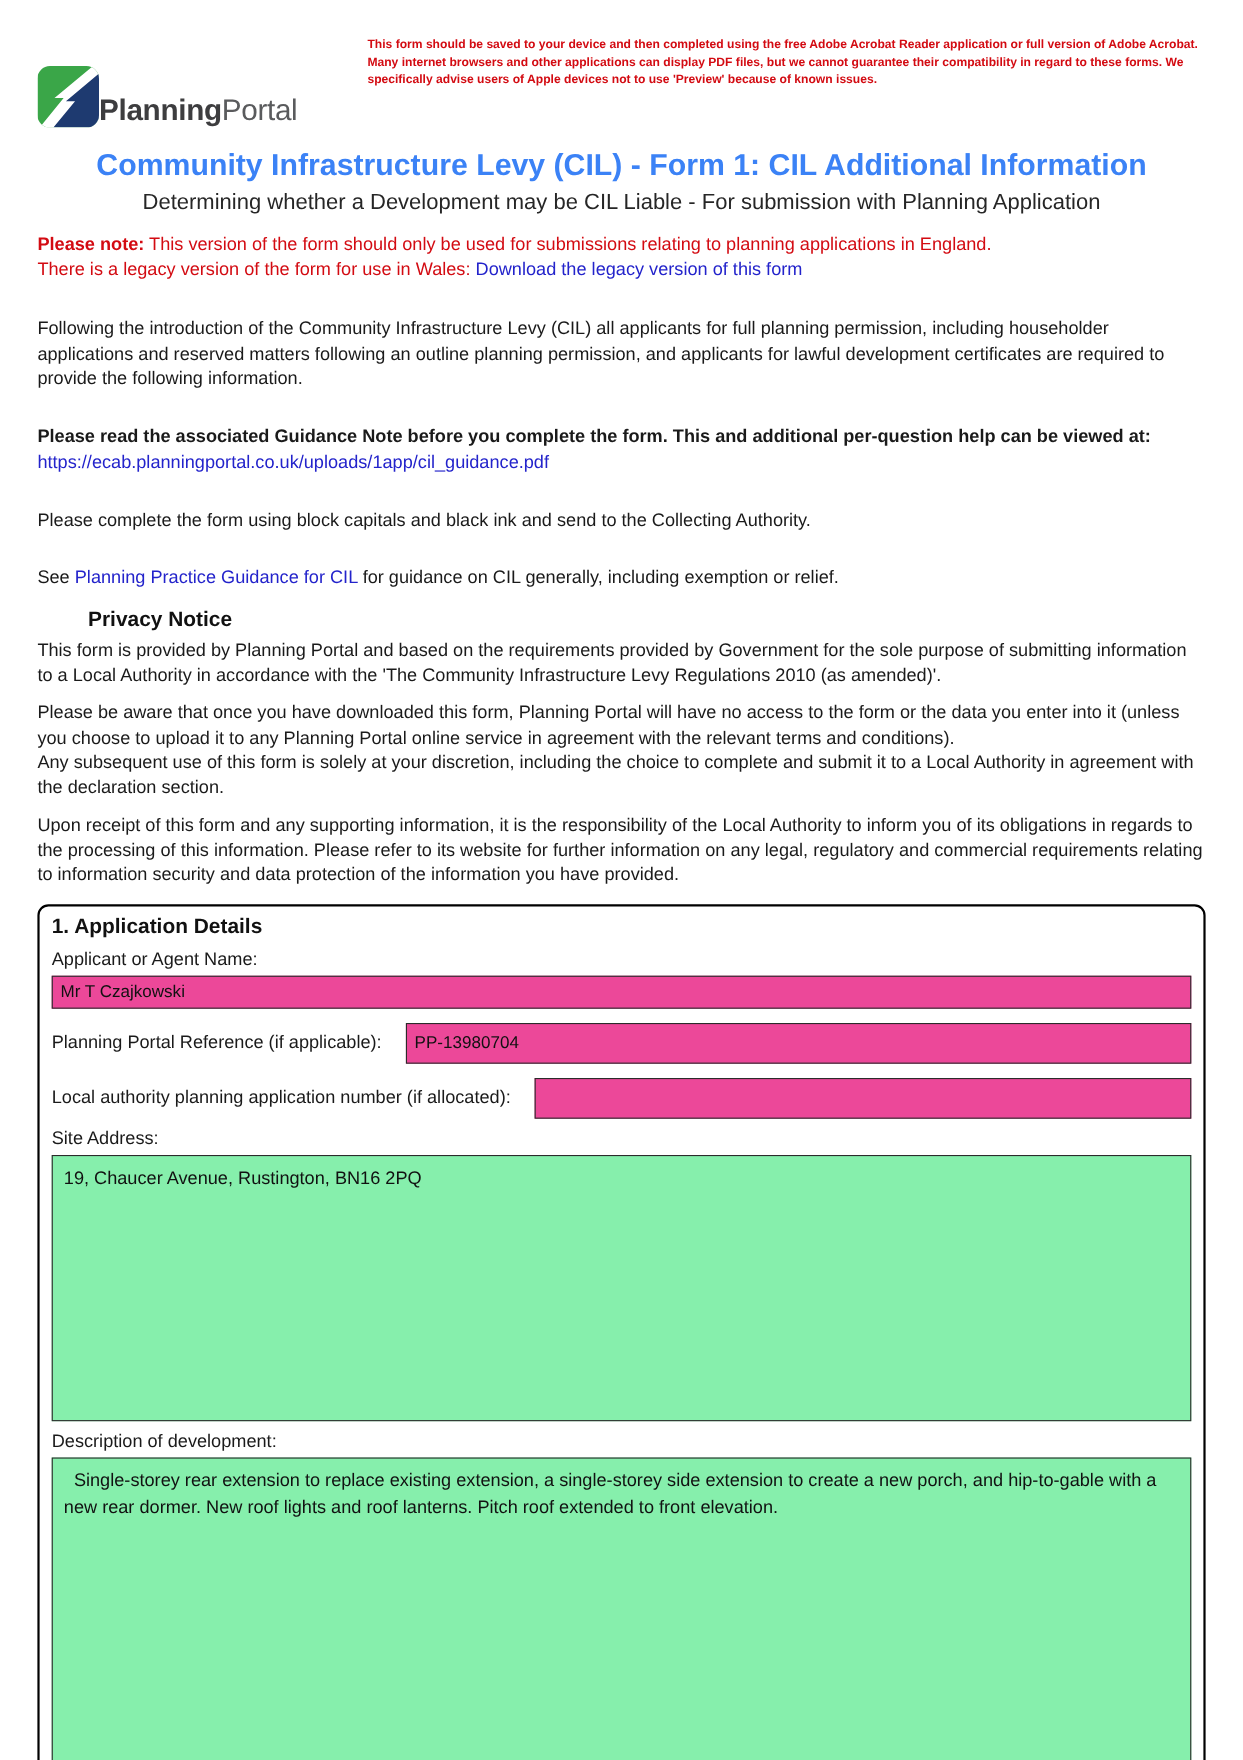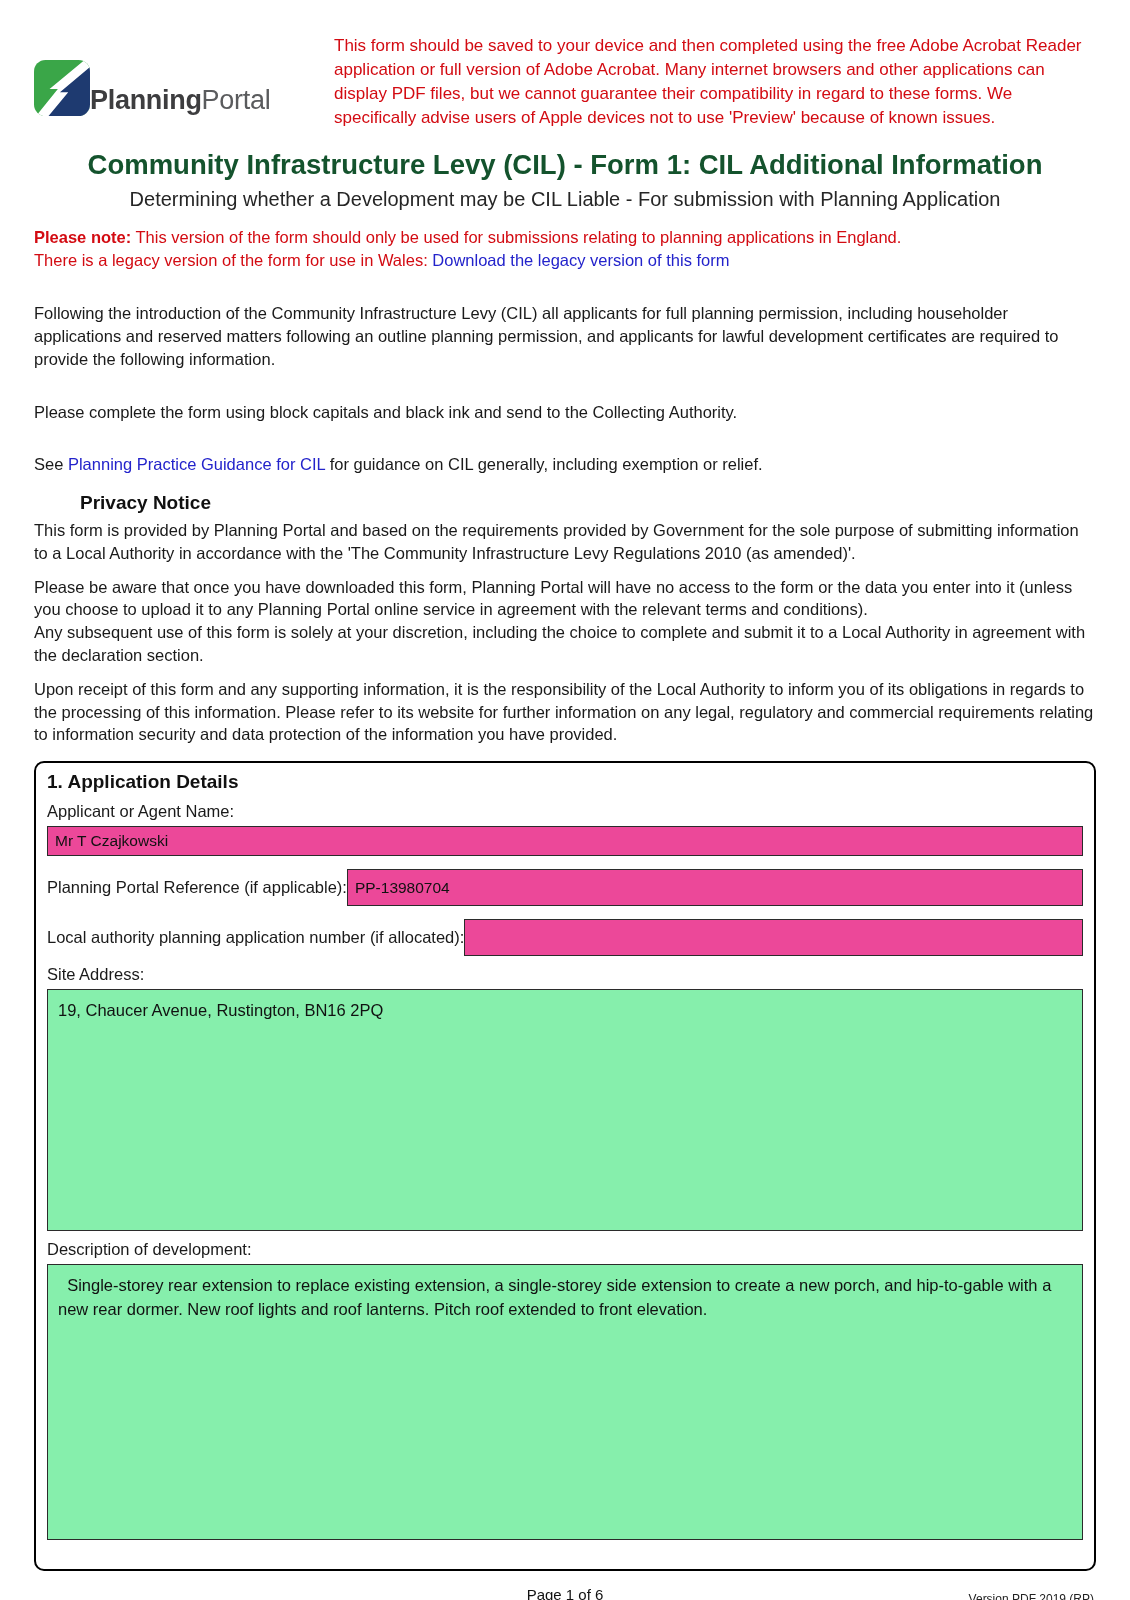--- a/index.html
+++ b/index.html
@@ -16,24 +16,24 @@
   }
   
   .top { display:flex; align-items:flex-start; gap:44px; }
   .logo { display:flex; align-items:flex-end; margin-top:26px; flex:0 0 256px; }
   .logo-mark { width:56px; height:56px; display:inline-block; flex:0 0 auto; }
   .logo-text { font-size:27px; color:#3d3d3f; letter-spacing:-0.3px; white-space:nowrap; }
   .lt1 { font-weight:700; }
   .lt2 { font-weight:400; color:#5a5b5d; }
   .warning {
     color:var(--accent-red,#d30b12);
-    font-weight:400; font-size:17px; line-height:1.42; flex:1;
+    font-weight:700; font-size:11px; line-height:1.42; flex:1;
   }
   
-  .title { text-align:center; font-size:27.5px; font-weight:700; color:#14532d; margin-top:18px; }
+  .title { text-align:center; font-size:27.5px; font-weight:700; color:#3b82f6; margin-top:18px; }
   .subtitle { text-align:center; font-size:20px; font-weight:400; color:#262626; margin-top:7px; }
   
   .note { margin-top:15px; color:var(--accent-red,#d30b12); font-size:16.5px; line-height:1.42; }
   .link { color:var(--link-blue,#2323cb); text-decoration:none; cursor:pointer; }
   
   .para { margin-top:30px; font-size:16.5px; line-height:1.38; color:#1a1a1a; }
   .bold { font-weight:700; }
   .privacy-h { margin-top:16px; font-size:19px; font-weight:700; color:#111;margin-left:46px; }
   .privacy-p { margin-top:11px; font-size:16.5px; line-height:1.38; }
   .tight { margin-top:5px; }
@@ -47,21 +47,21 @@
   .app-box h2 { font-size:19px; font-weight:700; color:#111; }
   .field { margin-top:9px; }
   .field > label { display:block; font-size:16.5px; margin-bottom:5px; color:#1a1a1a; }
   .text-input {
     width:100%; height:30px;
     border:1px solid #2b2b2b; border-radius:0;
     background:#ec4899;
     font-family:inherit; font-size:15.5px; color:#111;
     padding:2px 7px; outline:none;
   }
-  .row { display:flex; align-items:center; gap:0; margin-top:13px; }
+  .row { display:flex; align-items:center; gap:22px; margin-top:13px; }
   .row > label { margin:0; flex:0 0 auto; font-size:16.5px; }
   .row .text-input { flex:1 1 auto; width:auto; height:37px; }
   .big-box {
     display:block; width:100%;
     border:1px solid #2b2b2b; border-radius:0;
     background:#86efac; resize:none; outline:none; overflow:hidden;
     font-family:inherit; font-size:16.5px; line-height:1.45; color:#111;
     padding:9px 10px;
   }
   .addr { height:242px; }
@@ -99,20 +99,24 @@
   <h1 class="title">Community Infrastructure Levy (CIL) - Form 1: CIL Additional Information</h1>
   <p class="subtitle">Determining whether a Development may be CIL Liable - For submission with Planning Application</p>
 
   <div class="note">
     <div><span class="bold">Please note:</span> <span>This version of the form should only be used for submissions relating to planning applications in England.</span></div>
     <div><span>There is a legacy version of the form for use in Wales:</span> <a class="link">Download the legacy version of this form</a></div>
   </div>
 
   <p class="para">Following the introduction of the Community Infrastructure Levy (CIL) all applicants for full planning permission, including householder applications and reserved matters following an outline planning permission, and applicants for lawful development certificates are required to provide the following information.</p>
 
+  <div class="para">
+    <div class="bold">Please read the associated Guidance Note before you complete the form. This and additional per-question help can be viewed at:</div>
+    <a class="link">https://ecab.planningportal.co.uk/uploads/1app/cil_guidance.pdf</a>
+  </div>
 
   <p class="para">Please complete the form using block capitals and black ink and send to the Collecting Authority.</p>
 
   <p class="para"><span>See</span> <a class="link">Planning Practice Guidance for CIL</a> <span>for guidance on CIL generally, including exemption or relief.</span></p>
 
   <h3 class="privacy-h">Privacy Notice</h3>
   <p class="privacy-p tight">This form is provided by Planning Portal and based on the requirements provided by Government for the sole purpose of submitting information to a Local Authority in accordance with the 'The Community Infrastructure Levy Regulations 2010 (as amended)'.</p>
   <div class="privacy-p">
     <div>Please be aware that once you have downloaded this form, Planning Portal will have no access to the form or the data you enter into it (unless you choose to upload it to any Planning Portal online service in agreement with the relevant terms and conditions).</div>
     <div>Any subsequent use of this form is solely at your discretion, including the choice to complete and submit it to a Local Authority in agreement with the declaration section.</div>

